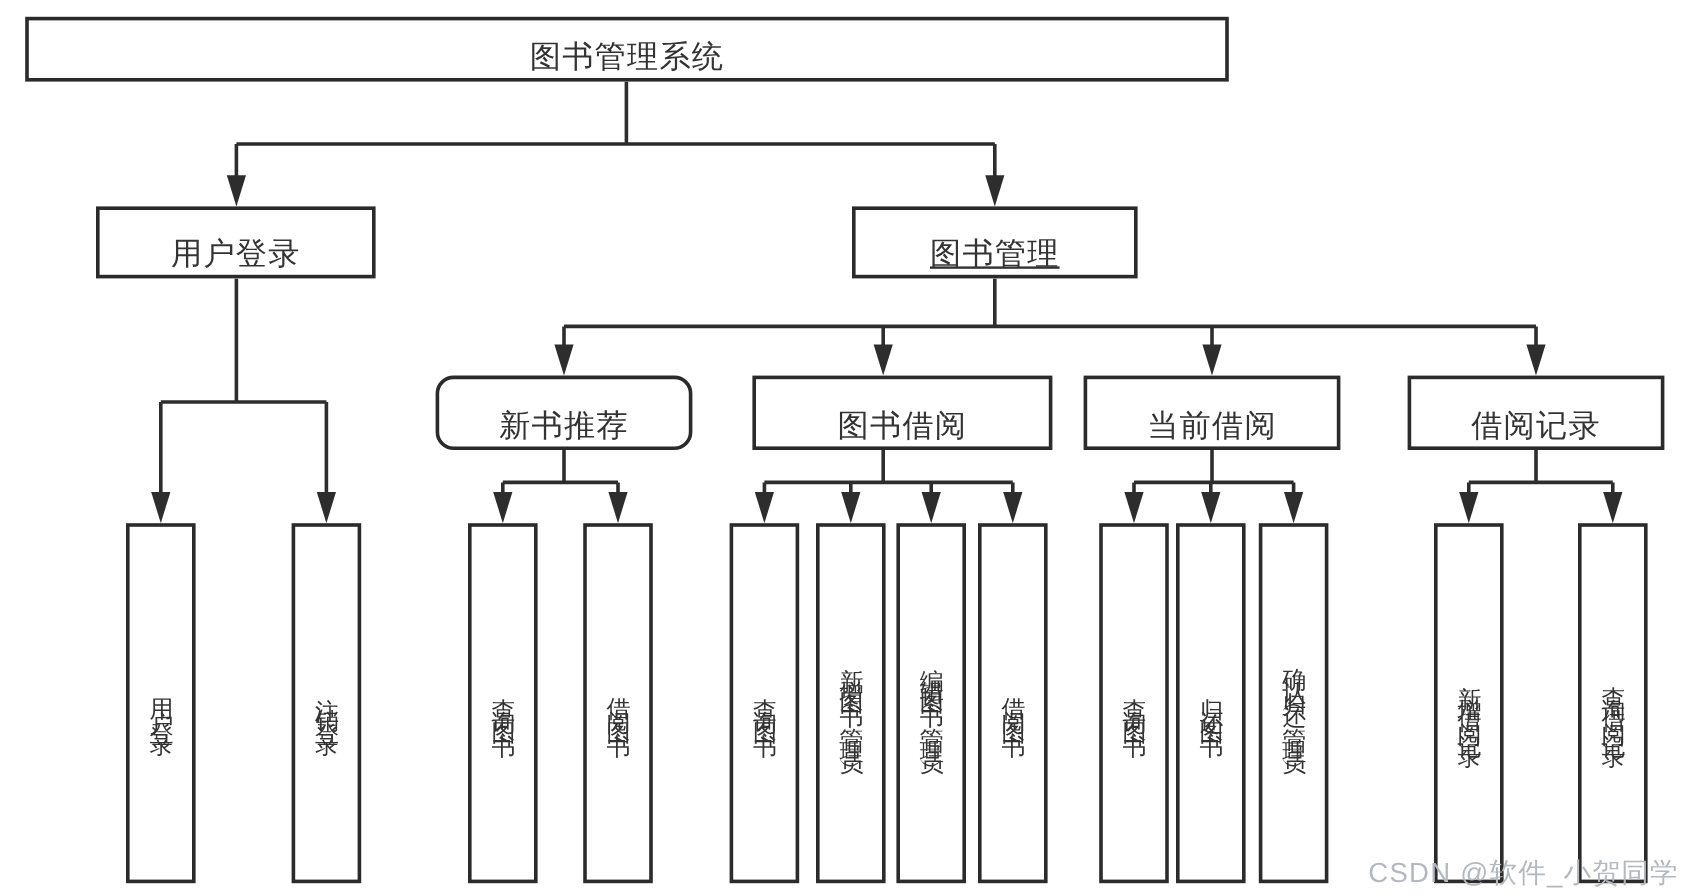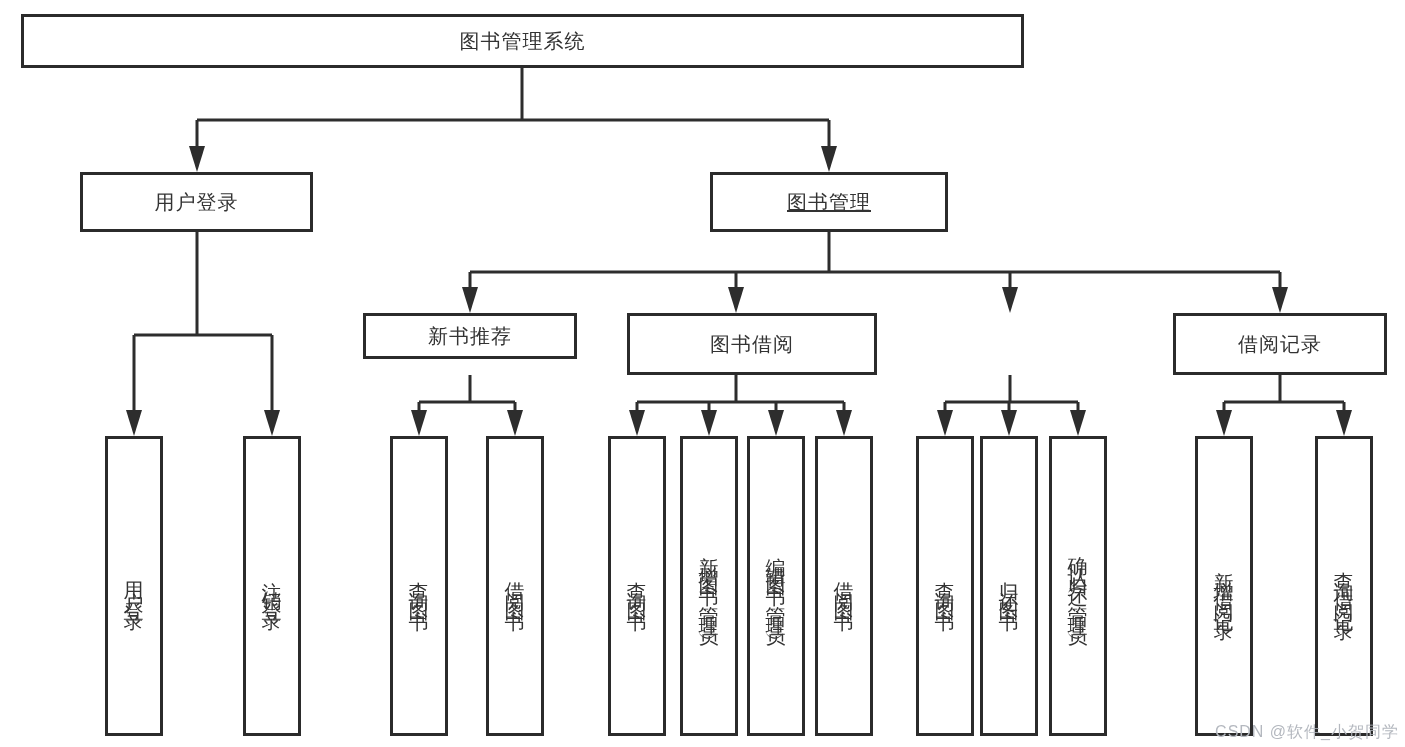--- a/index.html
+++ b/index.html
@@ -20,34 +20,34 @@
   .box {
     position: absolute;
     box-sizing: border-box;
     background: #ffffff;
     border: 3px solid #2b2b2b;
     display: flex;
     align-items: center;
     justify-content: center;
     color: #333333;
   }
-  .hnode { font-size: 20px; letter-spacing: 1px; }
+  .hnode { font-size: 26px; letter-spacing: 1px; align-items: flex-end; }
   .leaf .vtext {
     writing-mode: vertical-rl;
     text-orientation: mixed;
     font-size: 20px;
     letter-spacing: 10px;
     color: #333333;
     line-height: 1;
   }
   .watermark {
     position: absolute;
     right: 6px;
     bottom: 4px;
-    font-size: 16px;
+    font-size: 23px;
     color: #b4b8bf;
     letter-spacing: 1px;
     z-index: 5;
     white-space: nowrap;
   }
 </style>
 </head>
 <body>
 
 <div class="canvas">
@@ -81,25 +81,28 @@
     <span>图书管理系统</span>
   </div>
 
   <div class="box hnode" style="left:80px; top:172px; width:233px; height:60px;">
     <span>用户登录</span>
   </div>
   <div class="box hnode" style="left:710px; top:172px; width:238px; height:60px;text-decoration:underline;">
     <span>图书管理</span>
   </div>
 
-  <div class="box hnode" style="left:363px; top:313px; width:214px; height:46px;">
+  <div class="box hnode" style="left:363px; top:313px; width:214px; height:62px;border-radius:15px;">
     <span>新书推荐</span>
   </div>
   <div class="box hnode" style="left:627px; top:313px; width:250px; height:62px;">
     <span>图书借阅</span>
+  </div>
+  <div class="box hnode" style="left:903px; top:313px; width:214px; height:62px;">
+    <span>当前借阅</span>
   </div>
   <div class="box hnode" style="left:1173px; top:313px; width:214px; height:62px;">
     <span>借阅记录</span>
   </div>
 
   <div class="box leaf" style="left:105px; top:436px; width:58px; height:300px;">
     <span class="vtext">用户登录</span>
   </div>
   <div class="box leaf" style="left:243px; top:436px; width:58px; height:300px;">
     <span class="vtext">注销登录</span>

